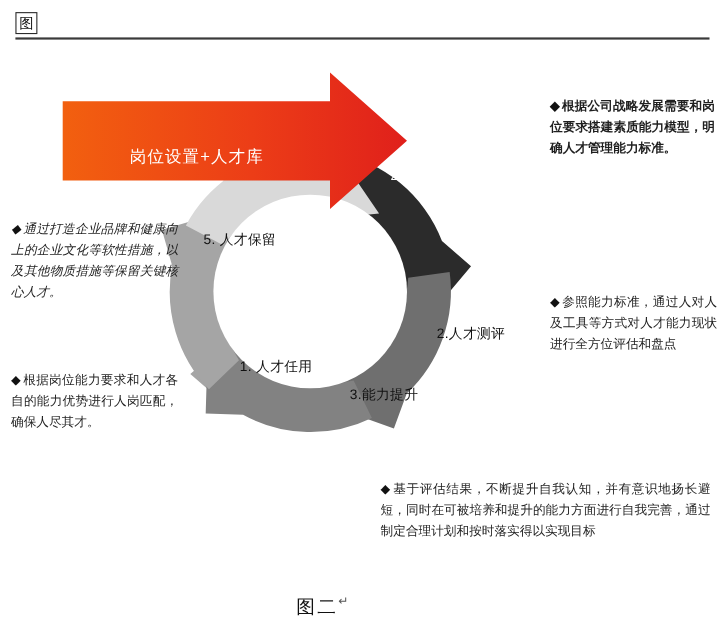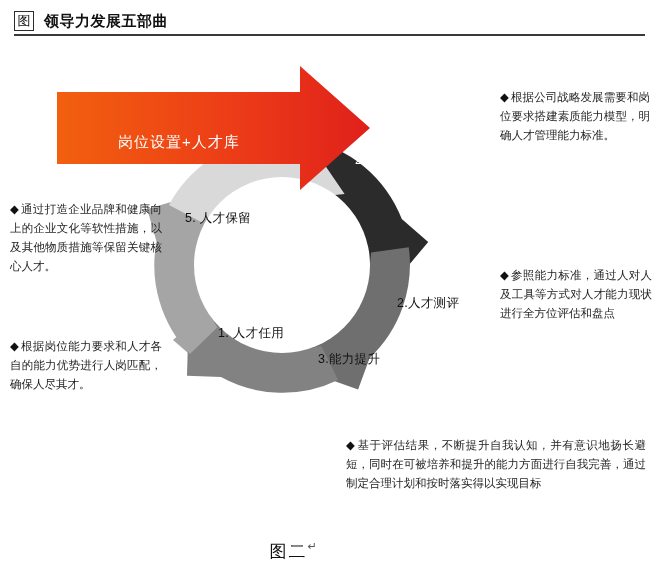--- a/index.html
+++ b/index.html
@@ -113,21 +113,20 @@
     font-size: 11px;
     color: #555;
     vertical-align: super;
   }
 </style>
 </head>
 <body>
 
 <div class="header">
   <div class="header-badge">图</div>
-  <div class="header-title">领导力发展五部曲</div>
 </div>
 
 <div class="diagram">
   <svg width="659" height="490" viewBox="0 0 659 490" xmlns="http://www.w3.org/2000/svg">
     <defs>
       <linearGradient id="bannerGrad" x1="0" y1="0" x2="1" y2="0">
         <stop offset="0%" stop-color="#f2600f"></stop>
         <stop offset="55%" stop-color="#ec3d17"></stop>
         <stop offset="100%" stop-color="#e0201b"></stop>
       </linearGradient>
@@ -173,35 +172,35 @@
 
   <div class="banner-label">岗位设置+人才库</div>
 
   <div class="stage-label on-dark" style="left:355px; top:112px;">2.标准制定</div>
   <div class="stage-label" style="left:397px; top:221px;margin-top:34px;">2.人才测评</div>
   <div class="stage-label" style="left:318px; top:311px;">3.能力提升</div>
   <div class="stage-label" style="left:218px; top:285px;">1. 人才任用</div>
   <div class="stage-label" style="left:185px; top:170px;">5. 人才保留</div>
 </div>
 
-<div class="note" style="left:500px; top:88px; width:150px;">
+<div class="note" style="left:500px; top:88px; width:150px;font-weight:bold;">
   <span class="bullet">◆</span><span>根据公司战略发展需要和岗位要求搭建素质能力模型，明确人才管理能力标准。</span>
 </div>
 
 <div class="note" style="left:500px; top:253px; width:152px;margin-top:13px;">
   <span class="bullet">◆</span><span>参照能力标准，通过人对人及工具等方式对人才能力现状进行全方位评估和盘点</span>
 </div>
 
 <div class="note" style="left:346px; top:436px; width:300px;">
   <span class="bullet">◆</span><span>基于评估结果，不断提升自我认知，并有意识地扬长避短，同时在可被培养和提升的能力方面进行自我完善，通过制定合理计划和按时落实得以实现目标</span>
 </div>
 
 <div class="note" style="left:10px; top:337px; width:152px;">
   <span class="bullet">◆</span><span>根据岗位能力要求和人才各自的能力优势进行人岗匹配，确保人尽其才。</span>
 </div>
 
-<div class="note" style="left:10px; top:200px; width:152px;">
+<div class="note" style="left:10px; top:200px; width:152px;font-style:italic;">
   <span class="bullet">◆</span><span>通过打造企业品牌和健康向上的企业文化等软性措施，以及其他物质措施等保留关键核心人才。</span>
 </div>
 
 <div class="caption">
   <span>图二</span><span class="pilcrow">↵</span>
 </div>
 
 </body></html>

